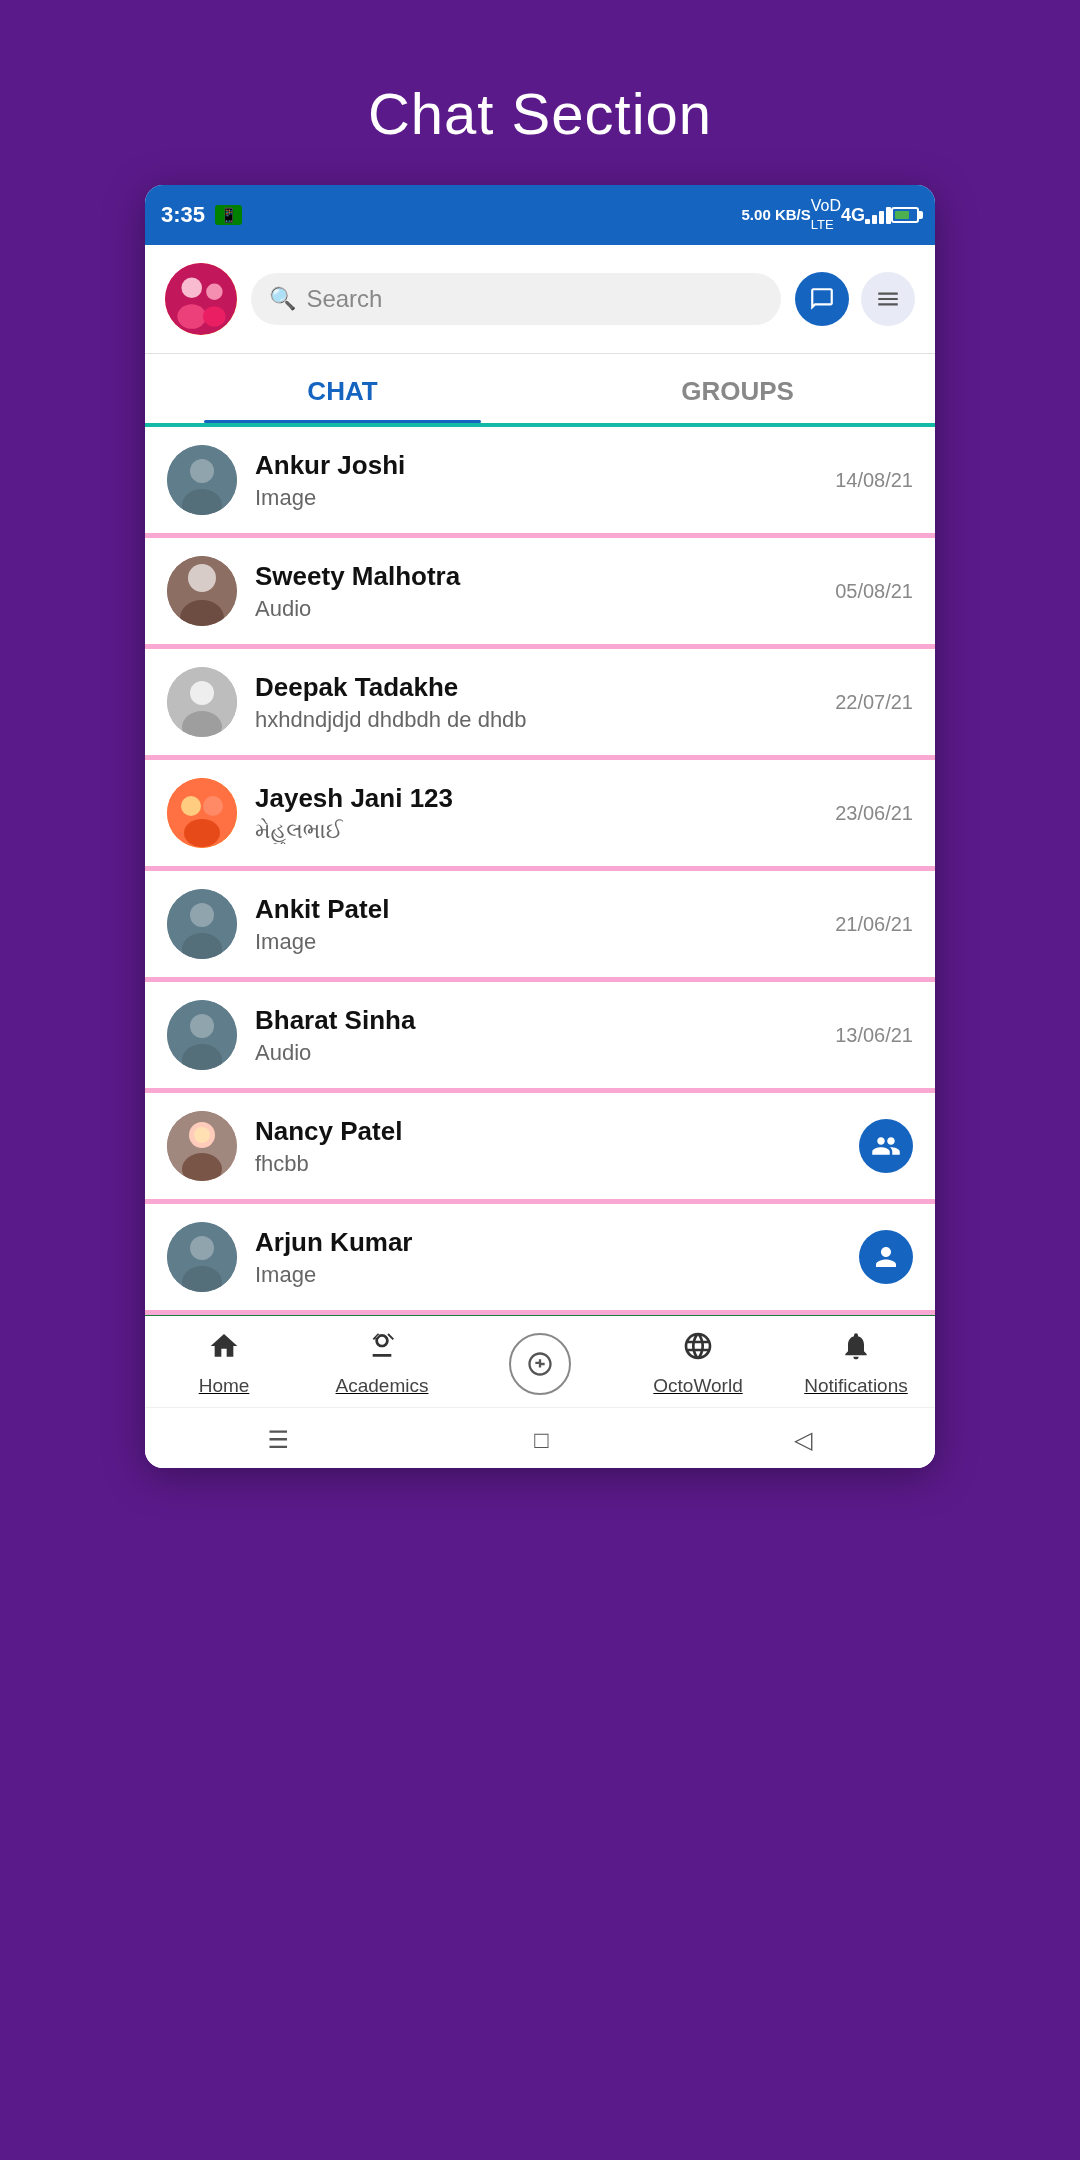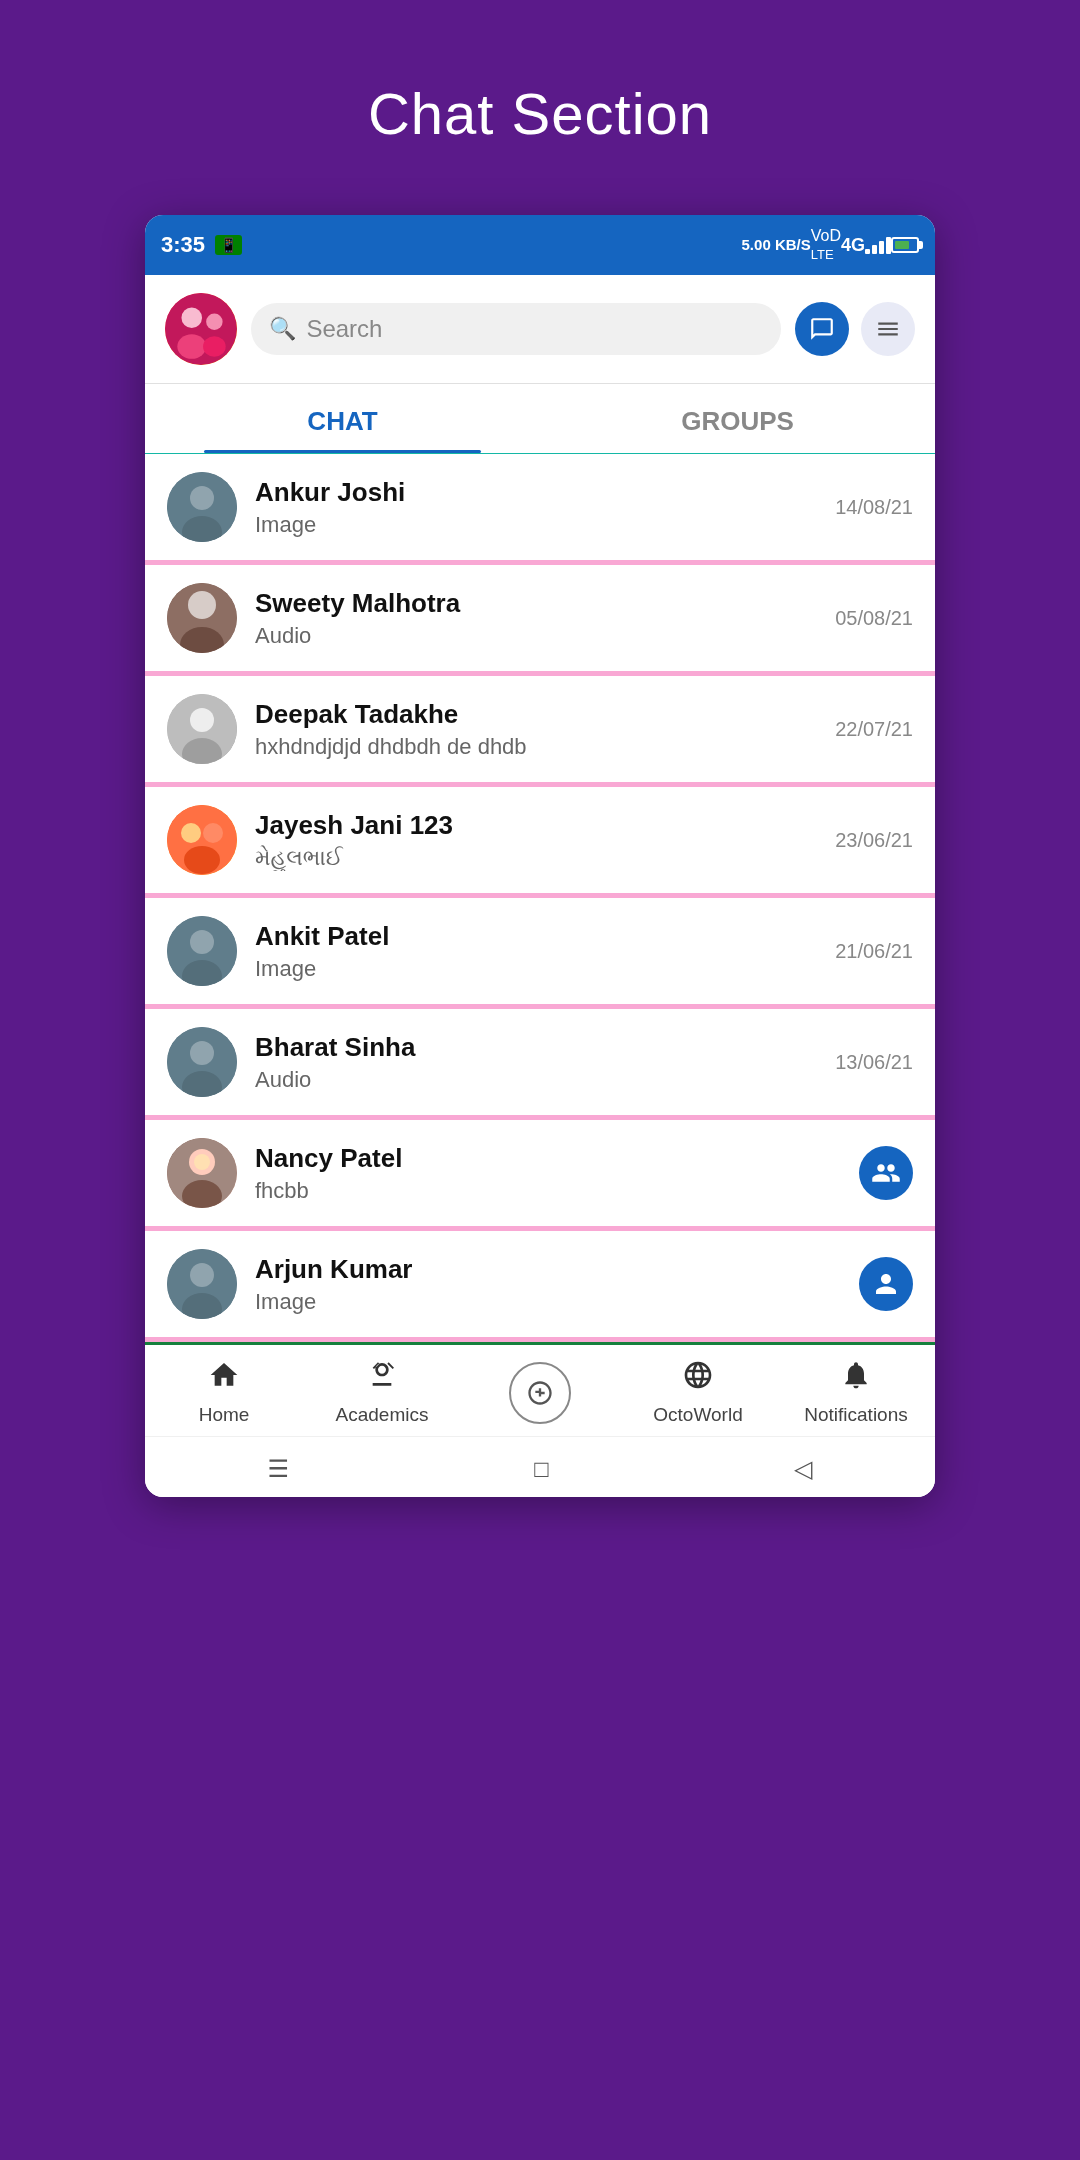--- a/index.html
+++ b/index.html
@@ -11,21 +11,21 @@
       display: flex;
       flex-direction: column;
       align-items: center;
       overflow: hidden;
     }
     .page-title {
       color: white;
       font-size: 58px;
       font-weight: 400;
       margin-top: 80px;
-      margin-bottom: 68px;
+      margin-bottom: 38px;
       letter-spacing: 1px;
     }
     .phone-frame {
       width: 790px;
       background: white;
       border-radius: 18px;
       overflow: hidden;
       box-shadow: 0 8px 40px rgba(0,0,0,0.35);
       display: flex;
       flex-direction: column;
@@ -116,21 +116,21 @@
       display: flex;
       align-items: center;
       justify-content: center;
       cursor: pointer;
       font-size: 22px;
     }
     .btn-circle.chat-btn { background: #1565c0; color: white; }
     
     .tabs {
       display: flex;
-      border-bottom: 1px solid #14b8a6;
+      border-bottom: 4px solid #14b8a6;
       align-items: center;
     }
     .tab {
       flex: 1;
       text-align: center;
       padding: 22px 0 16px;
       font-size: 26px;
       font-weight: 700;
       color: #888;
       cursor: pointer;
@@ -206,25 +206,26 @@
       background: #1565c0;
       display: flex;
       align-items: center;
       justify-content: center;
       color: white;
       font-size: 22px;
     }
     
     .bottom-nav {
       background: white;
-      border-top: 3px solid #15803d;
+      border-top: 1px solid #15803d;
       display: flex;
       align-items: center;
       justify-content: space-around;
       padding: 14px 0 10px;
+      text-decoration: underline;
     }
     .nav-item {
       display: flex;
       flex-direction: column;
       align-items: center;
       gap: 6px;
       cursor: pointer;
       min-width: 110px;
     }
     .nav-icon { font-size: 30px; color: #444; }

